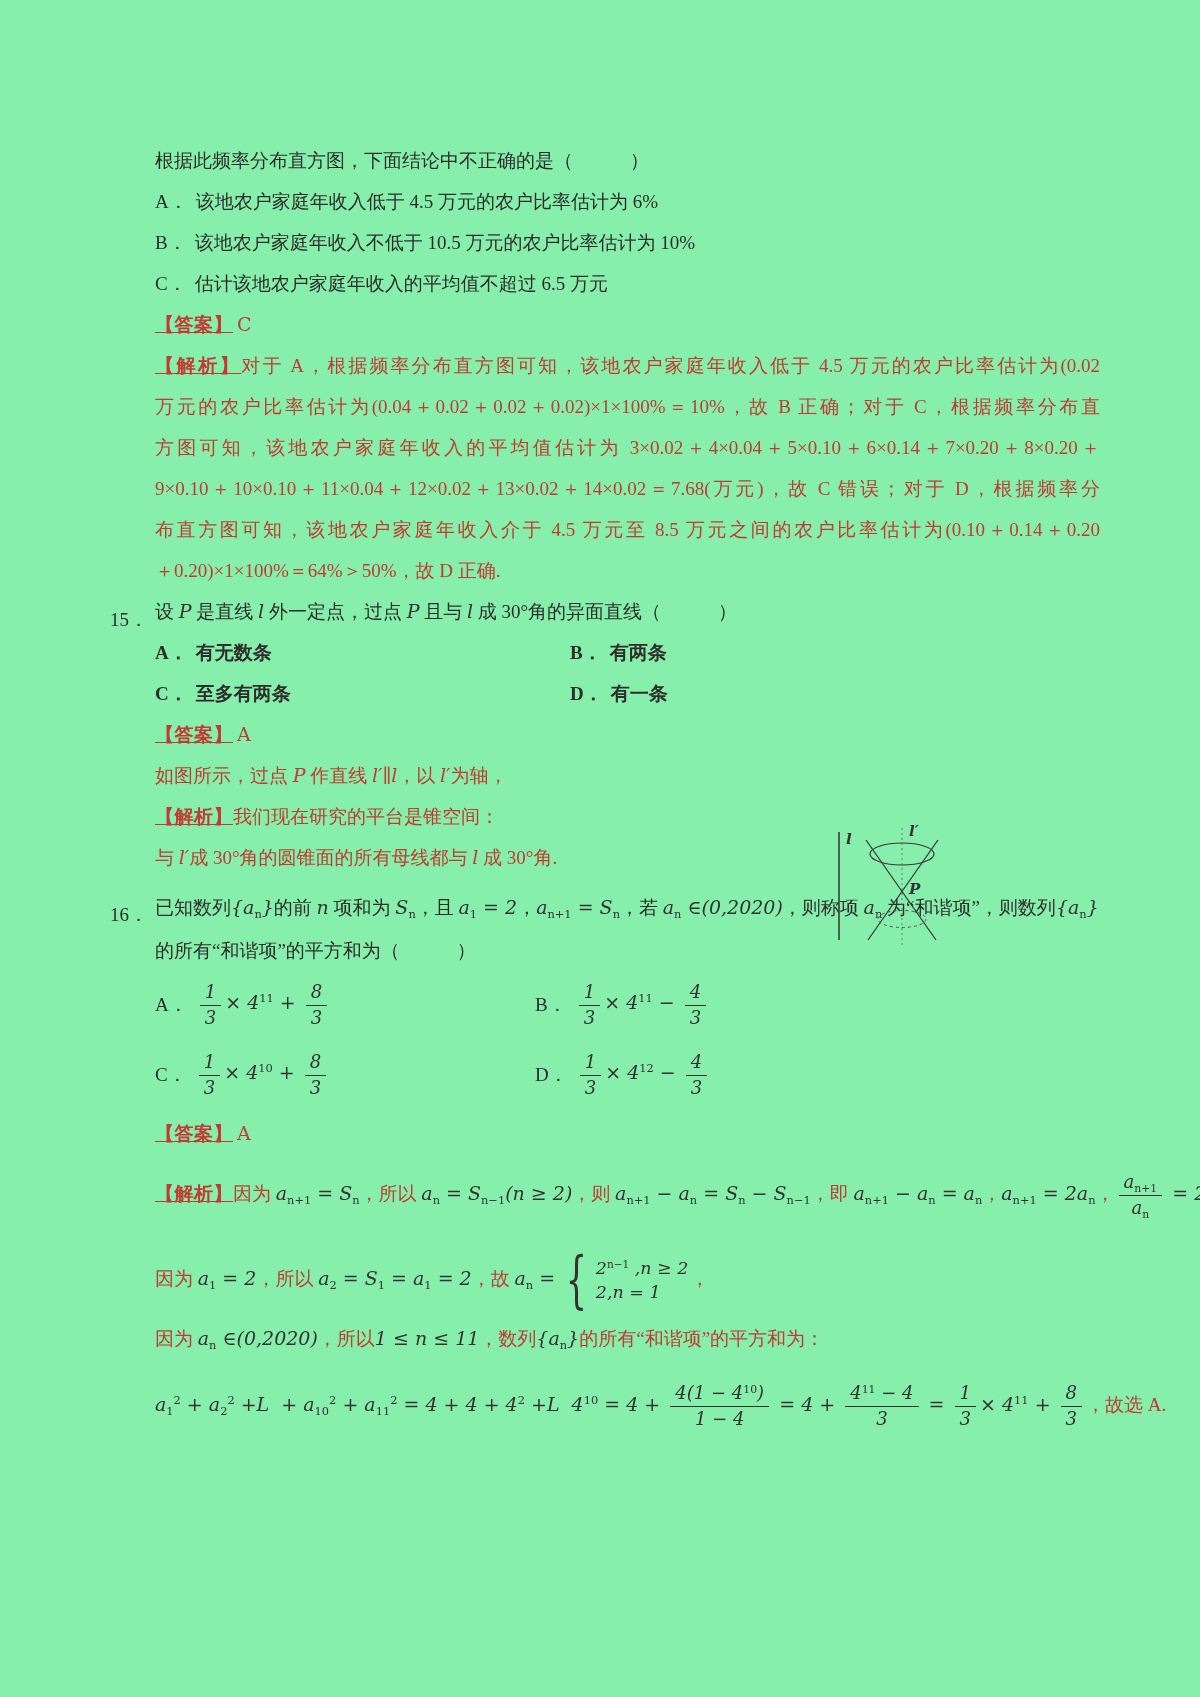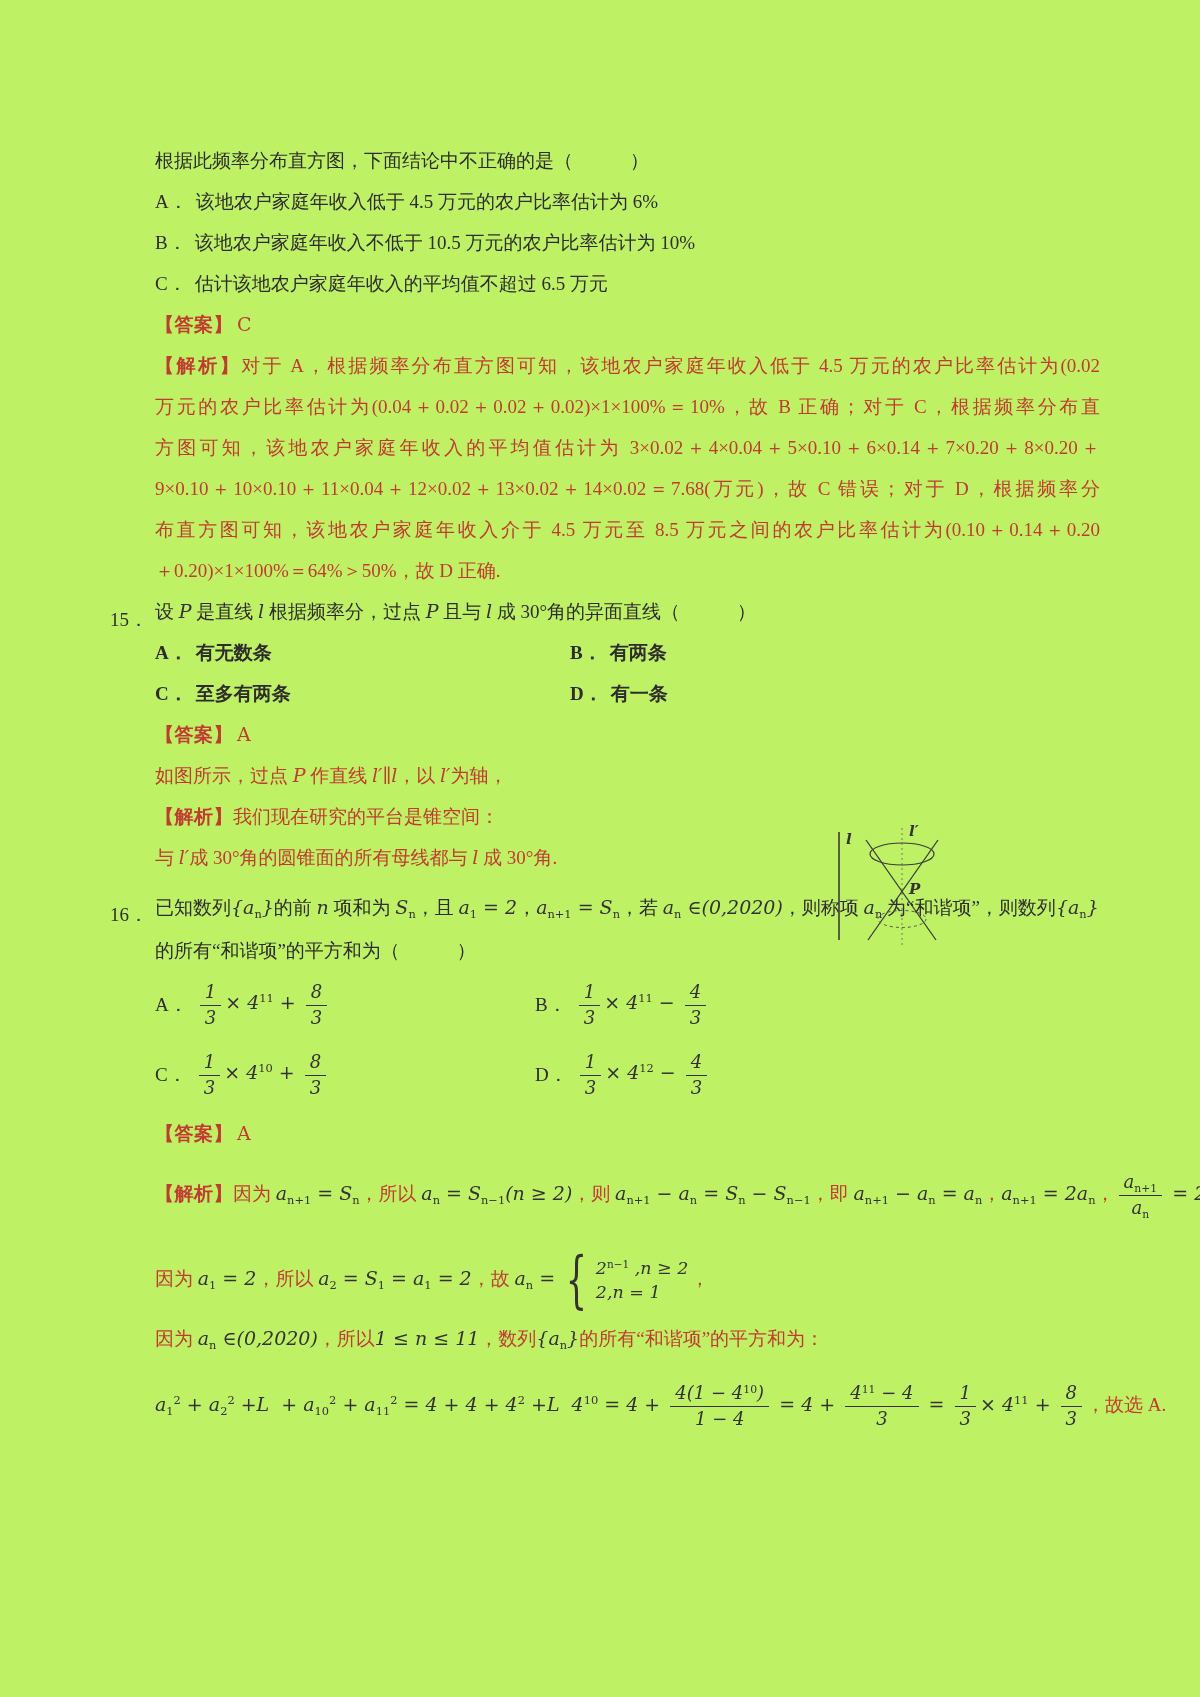--- a/index.html
+++ b/index.html
@@ -1,31 +1,31 @@
 <!DOCTYPE html>
 <html><head>
 <meta charset="utf-8">
 <style>
   html,body{margin:0;padding:0;background:#ffffff;}
   .page{
     position:relative;
     width:1200px;
     height:1697px;
-    background:#bef264;
+    background:#86efac;
     box-sizing:border-box;
     padding:140px 100px 0 155px;
     font-family:"Liberation Serif","DejaVu Serif",serif;
     color:#2e2d2b;
     font-size:19px;
     overflow:hidden;
   }
   .line{position:relative;height:41px;line-height:41px;white-space:nowrap;}
   .red{color:#c23a32;}
   .seg-r{color:#c23a32;}
-  .lab{font-weight:700;letter-spacing:.5px;}
+  .lab{font-weight:700;letter-spacing:.5px;text-decoration:underline;}
   .ansv{font-family:"DejaVu Serif",serif;padding-left:4px;}
   .okey{padding-right:8px;}
   .jline{white-space:normal;text-align:justify;text-align-last:justify;height:41px;line-height:41px;overflow:hidden;}
   
   .seg-t,.seg-m{white-space:pre;}
   .seg-m{font-family:"DejaVu Serif",serif;font-style:italic;color:#343230;}
   .math-inherit .seg-m{color:inherit;}
   .seg-m sup{font-size:.6em;font-style:normal;vertical-align:.6em;line-height:0;}
   .seg-m sub{font-size:.6em;font-style:normal;vertical-align:-.35em;line-height:0;}
   .frac{display:inline-flex;flex-direction:column;align-items:center;vertical-align:middle;
@@ -68,21 +68,21 @@
     <div class="line red"><span class="lab">【答案】</span><span class="ansv">C</span></div>
     <div class="line red jline"><span class="lab">【解析】</span><span>对于 A，根据频率分布直方图可知，该地农户家庭年收入低于 4.5 万元的农户比率估计为(0.02</span></div>
     <div class="line red jline">万元的农户比率估计为(0.04＋0.02＋0.02＋0.02)×1×100%＝10%，故 B 正确；对于 C，根据频率分布直</div>
     <div class="line red jline">方图可知，该地农户家庭年收入的平均值估计为 3×0.02＋4×0.04＋5×0.10＋6×0.14＋7×0.20＋8×0.20＋</div>
     <div class="line red jline">9×0.10＋10×0.10＋11×0.04＋12×0.02＋13×0.02＋14×0.02＝7.68(万元)，故 C 错误；对于 D，根据频率分</div>
     <div class="line red jline">布直方图可知，该地农户家庭年收入介于 4.5 万元至 8.5 万元之间的农户比率估计为(0.10＋0.14＋0.20</div>
     <div class="line red">＋0.20)×1×100%＝64%＞50%，故 D 正确.</div>
   </section>
 
   <section>
-    <div class="line"><span class="qnum">15．</span><span class="rich"><span class="seg-t">设 </span><span class="seg-m">P</span><span class="seg-t"> 是直线 </span><span class="seg-m">l</span><span class="seg-t"> 根据频率分，过点 </span><span class="seg-m">P</span><span class="seg-t"> 且与 </span><span class="seg-m">l</span><span class="seg-t"> 成 30°角的异面直线（　　　）</span></span></div>
+    <div class="line"><span class="qnum">15．</span><span class="rich"><span class="seg-t">设 </span><span class="seg-m">P</span><span class="seg-t"> 是直线 </span><span class="seg-m">l</span><span class="seg-t"> 外一定点，过点 </span><span class="seg-m">P</span><span class="seg-t"> 且与 </span><span class="seg-m">l</span><span class="seg-t"> 成 30°角的异面直线（　　　）</span></span></div>
     <div class="optgrid15">
       <div class="line"><span class="okey">A．</span><span>有无数条</span></div>
       <div class="line"><span class="okey">B．</span><span>有两条</span></div>
       <div class="line"><span class="okey">C．</span><span>至多有两条</span></div>
       <div class="line"><span class="okey">D．</span><span>有一条</span></div>
     </div>
     <div class="line red"><span class="lab">【答案】</span><span class="ansv">A</span></div>
     <div class="line red math-inherit"><span class="seg-t">如图所示，过点 </span><span class="seg-m">P</span><span class="seg-t"> 作直线 </span><span class="seg-m">l′∥l</span><span class="seg-t">，以 </span><span class="seg-m">l′</span><span class="seg-t">为轴，</span></div>
     <div class="line red math-inherit"><span class="lab">【解析】</span><span class="rich"><span class="seg-t">我们现在研究的平台是锥空间：</span></span></div>
     <div class="line red math-inherit"><span class="seg-t">与 </span><span class="seg-m">l′</span><span class="seg-t">成 30°角的圆锥面的所有母线都与 </span><span class="seg-m">l</span><span class="seg-t"> 成 30°角.</span></div>

